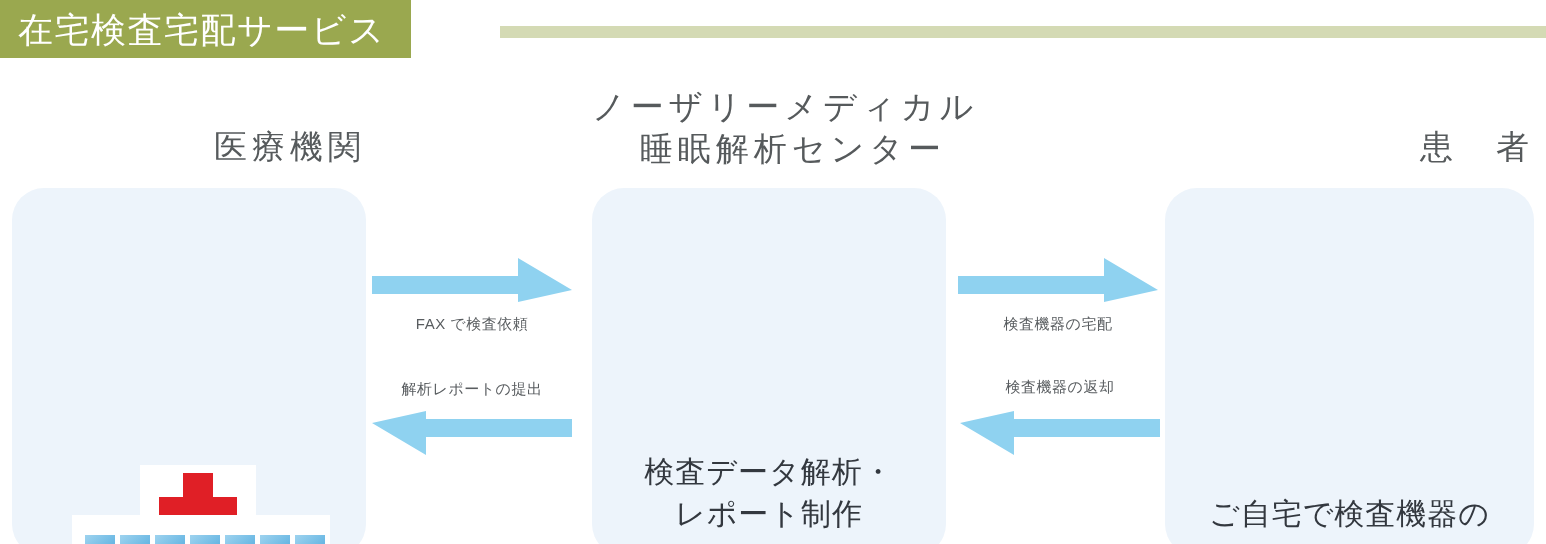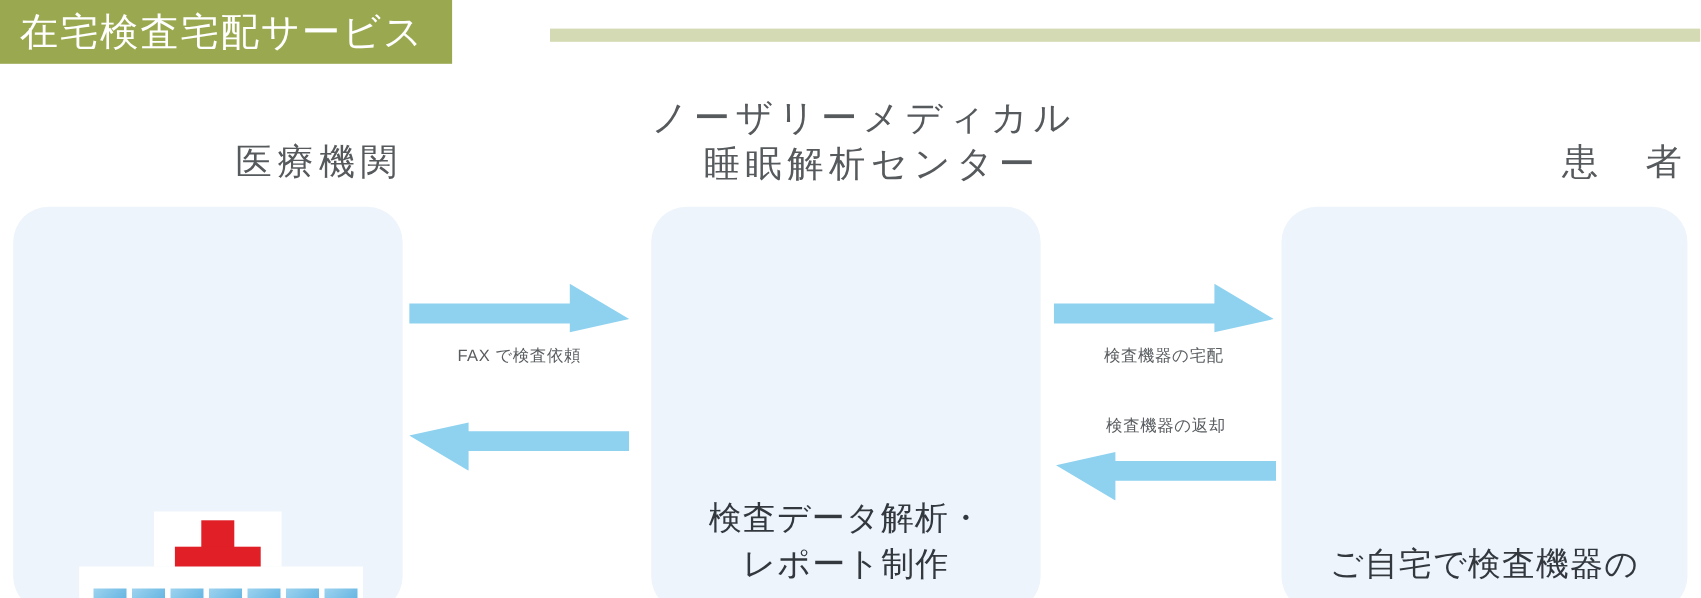--- a/index.html
+++ b/index.html
@@ -244,20 +244,21 @@
   </div>
 
   <div class="arrow-group label-below" id="flow-fax">
     <svg class="arrow-svg" width="200" height="48" viewBox="0 0 200 48" xmlns="http://www.w3.org/2000/svg">
       <path d="M0 18 L146 18 L146 0 L200 32 L146 44 L146 36 L0 36 Z" fill="#8fd2f0"></path>
     </svg>
     <div class="arrow-label">FAX で検査依頼</div>
   </div>
 
   <div class="arrow-group label-above" id="flow-report">
+    <div class="arrow-label">解析レポートの提出</div>
     <svg class="arrow-svg" width="200" height="48" viewBox="0 0 200 48" xmlns="http://www.w3.org/2000/svg">
       <path d="M200 12 L54 12 L54 4 L0 16 L54 48 L54 30 L200 30 Z" fill="#8fd2f0"></path>
     </svg>
   </div>
 
   <div class="arrow-group label-below" id="flow-deliver">
     <svg class="arrow-svg" width="200" height="48" viewBox="0 0 200 48" xmlns="http://www.w3.org/2000/svg">
       <path d="M0 18 L146 18 L146 0 L200 32 L146 44 L146 36 L0 36 Z" fill="#8fd2f0"></path>
     </svg>
     <div class="arrow-label">検査機器の宅配</div>

